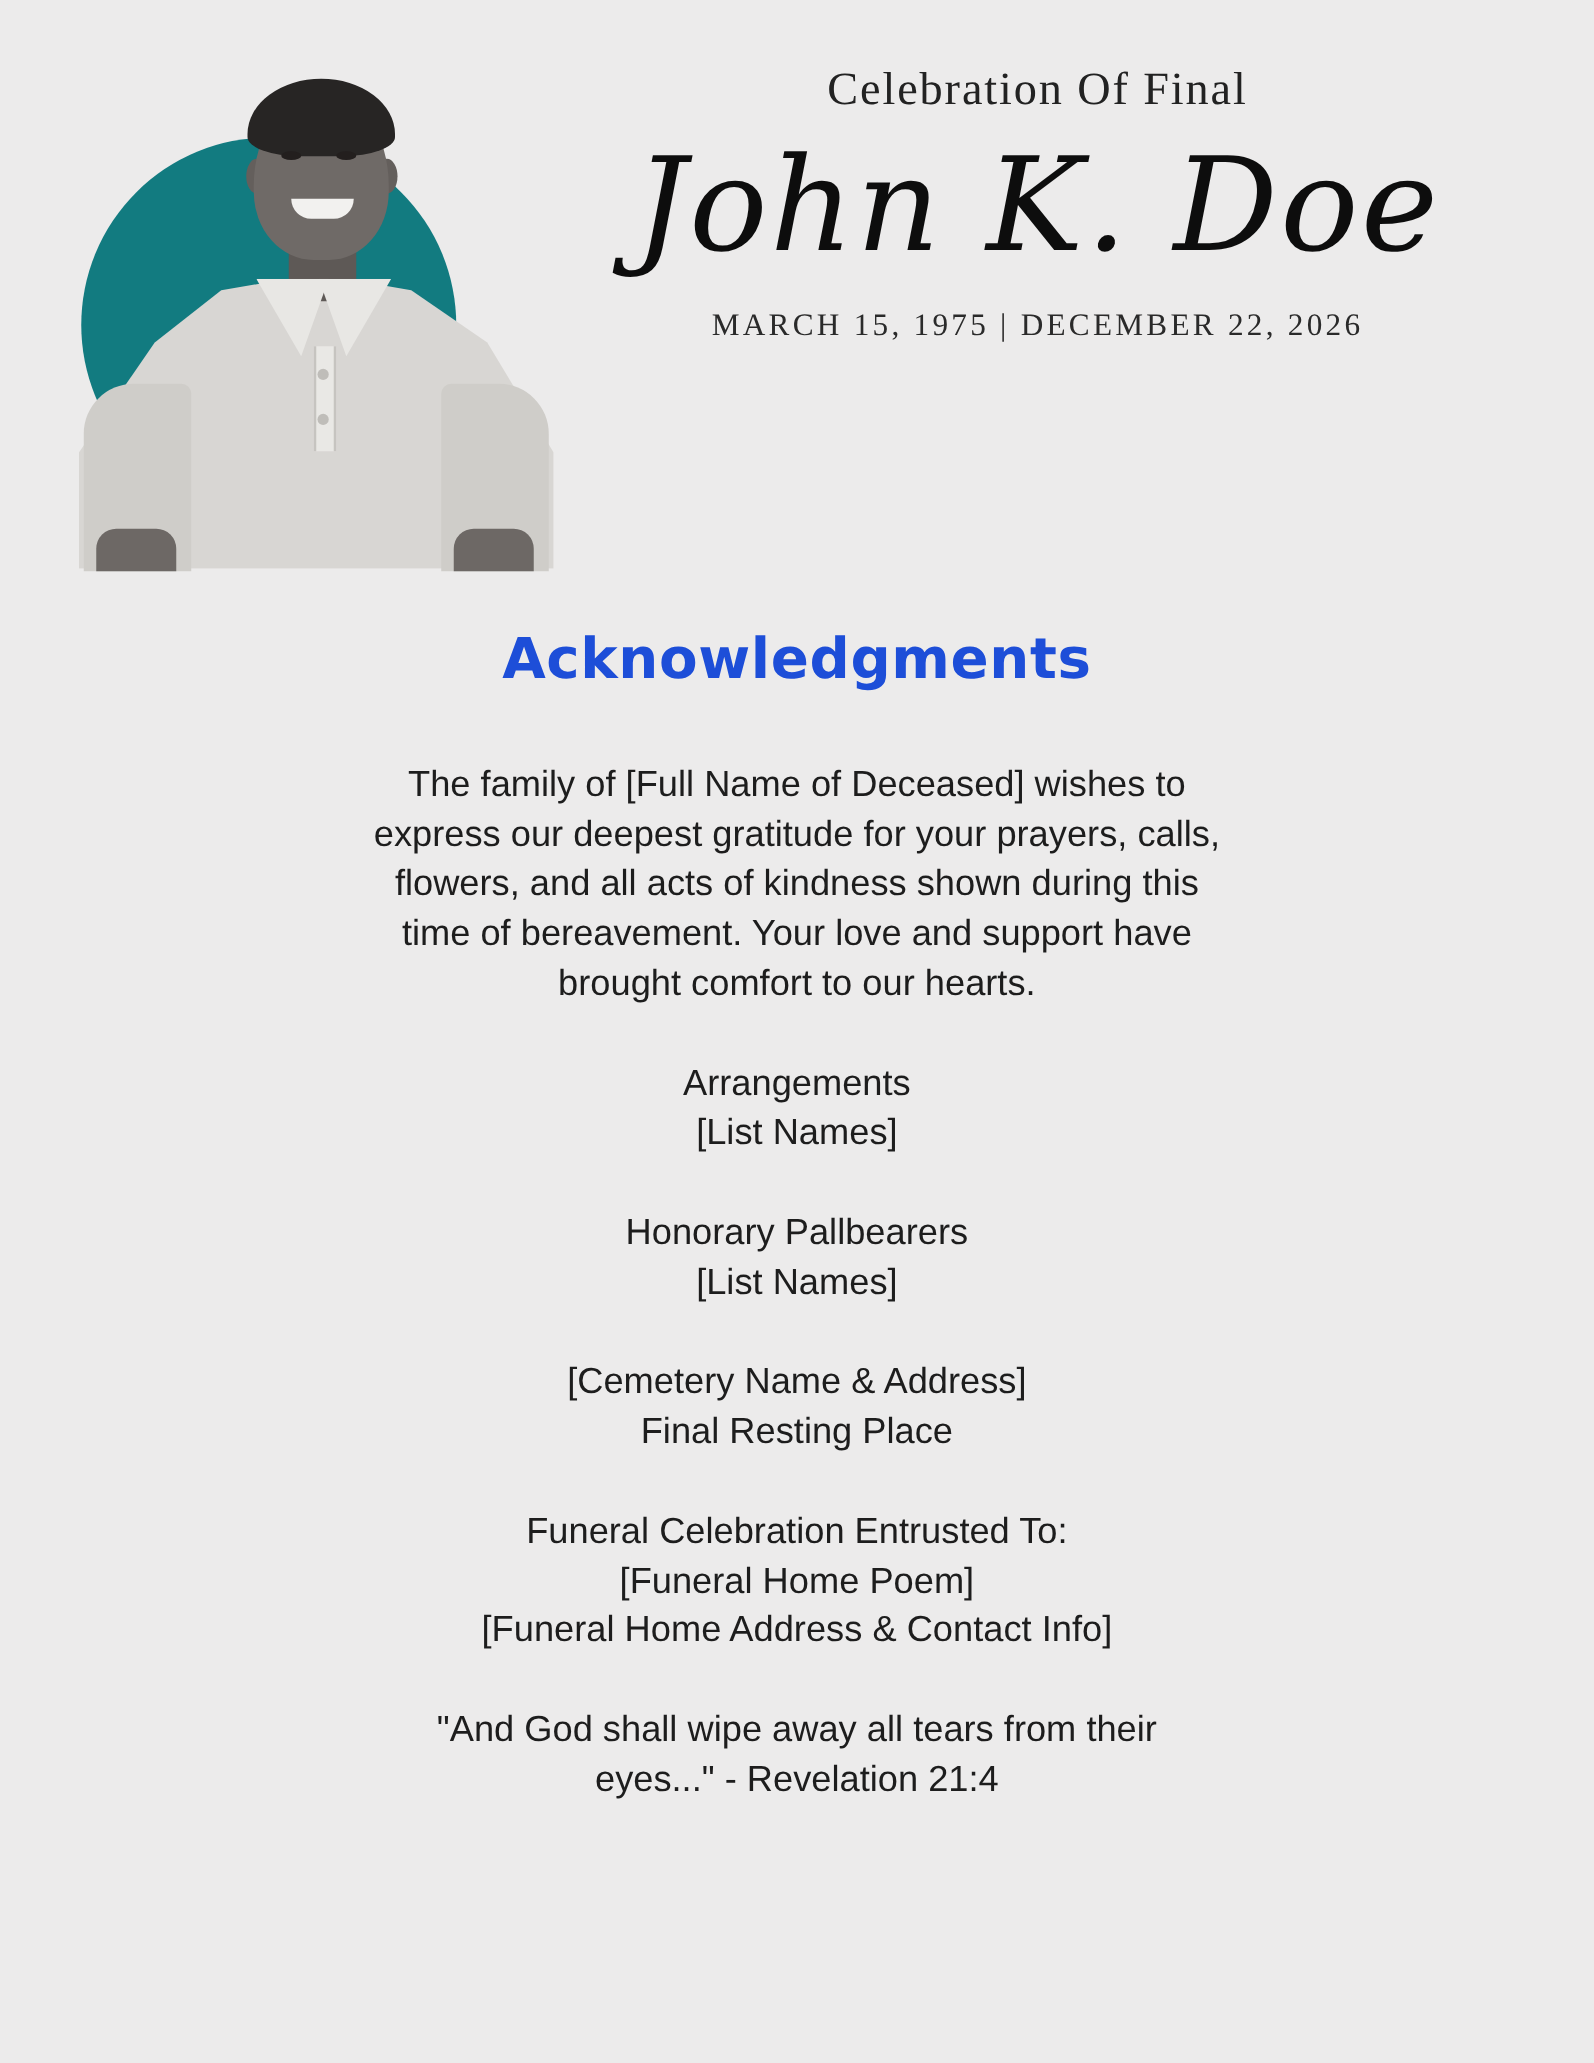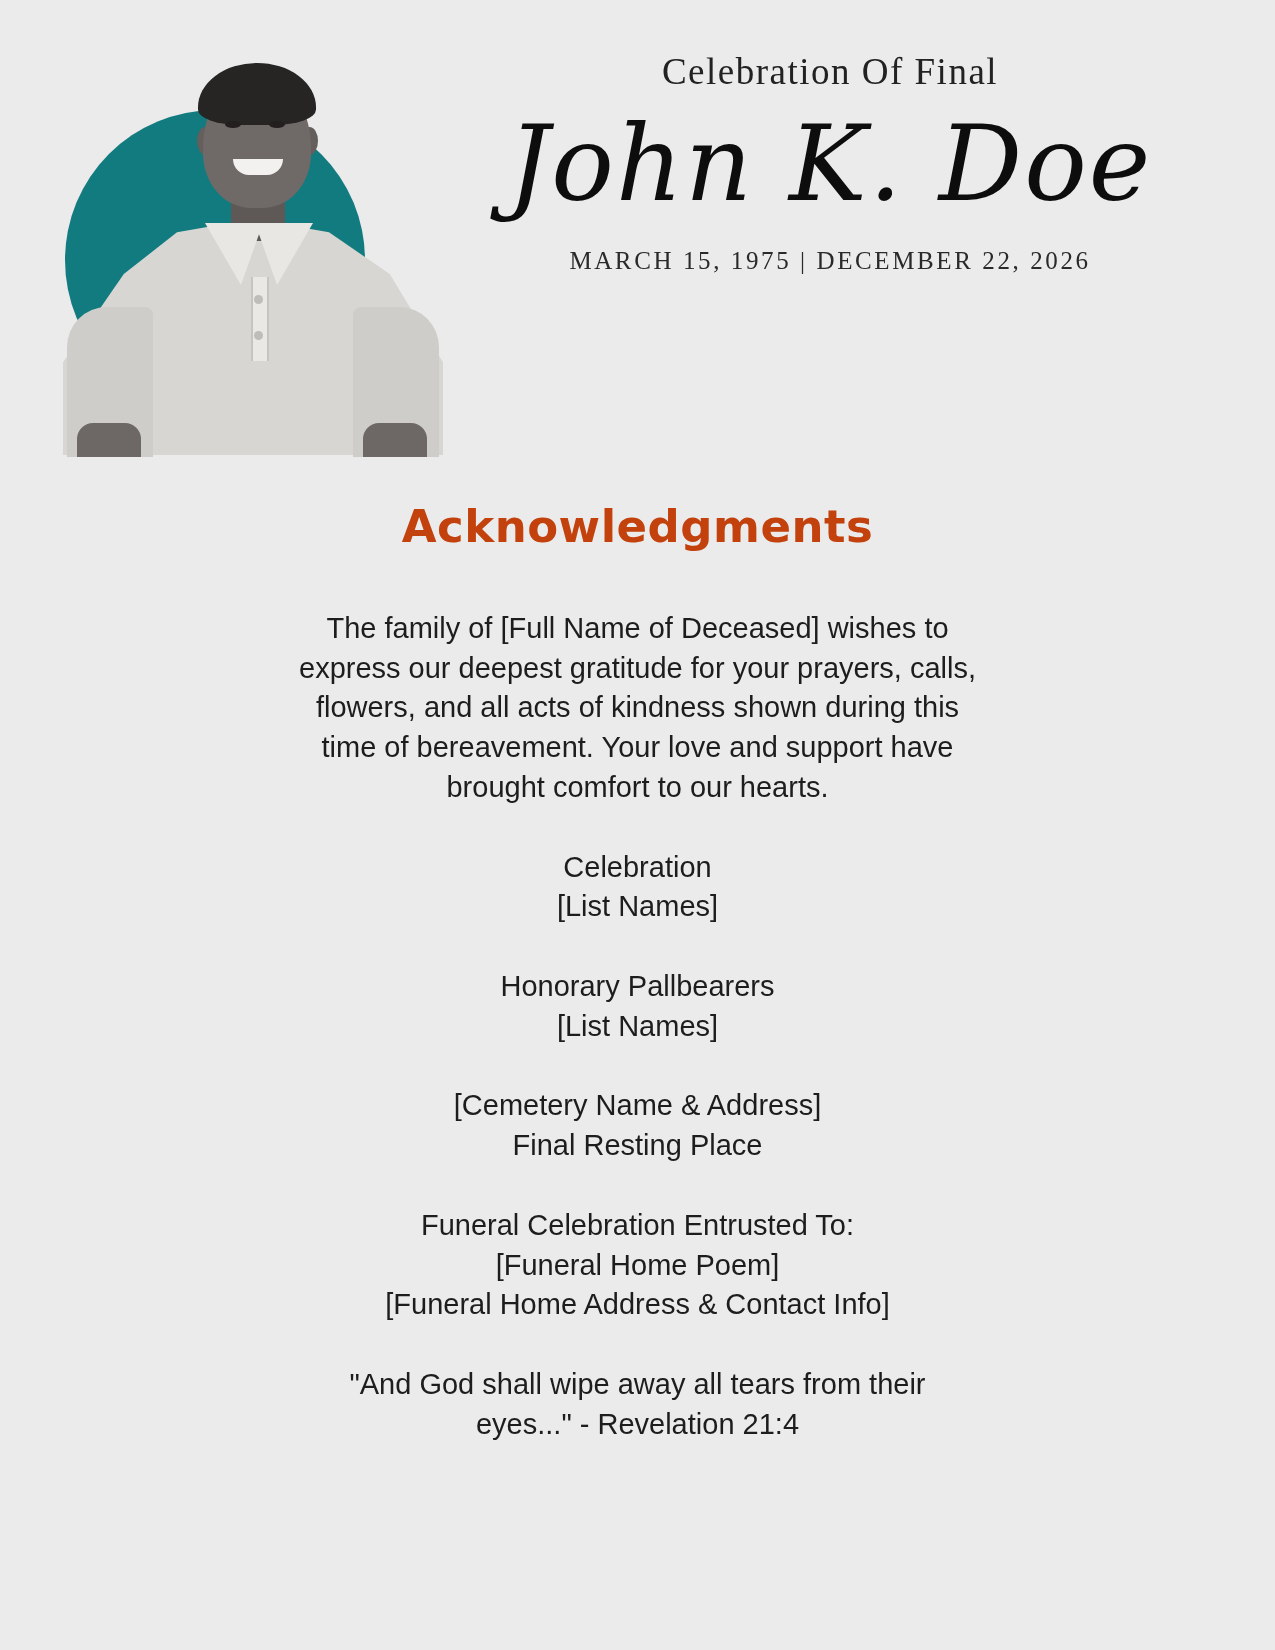--- a/index.html
+++ b/index.html
@@ -211,21 +211,21 @@
     top: 500px;
     left: 0;
     width: 1275px;
     text-align: center;
   }
   .section-title {
     font-family: "DejaVu Sans", sans-serif;
     font-weight: bold;
     font-size: 45px;
     letter-spacing: 0.5px;
-    color: #c2410c;
+    color: #1d4ed8;
     margin: 0 0 56px 0;
   }
   .para {
     width: 690px;
     margin: 0 auto;
     font-size: 29px;
     line-height: 1.37;
     color: #1d1d1d;
   }
   .block {
@@ -275,21 +275,21 @@
 
   </div>
 
   <div class="content">
 
     <h1 class="section-title">Acknowledgments</h1>
 
     <p class="para">The family of [Full Name of Deceased] wishes to express our deepest gratitude for your prayers, calls, flowers, and all acts of kindness shown during this time of bereavement. Your love and support have brought comfort to our hearts.</p>
 
     <div class="block">
-      <span class="line">Celebration</span>
+      <span class="line">Arrangements</span>
       <span class="line">[List Names]</span>
     </div>
 
     <div class="block">
       <span class="line">Honorary Pallbearers</span>
       <span class="line">[List Names]</span>
     </div>
 
     <div class="block">
       <span class="line">[Cemetery Name &amp; Address]</span>

